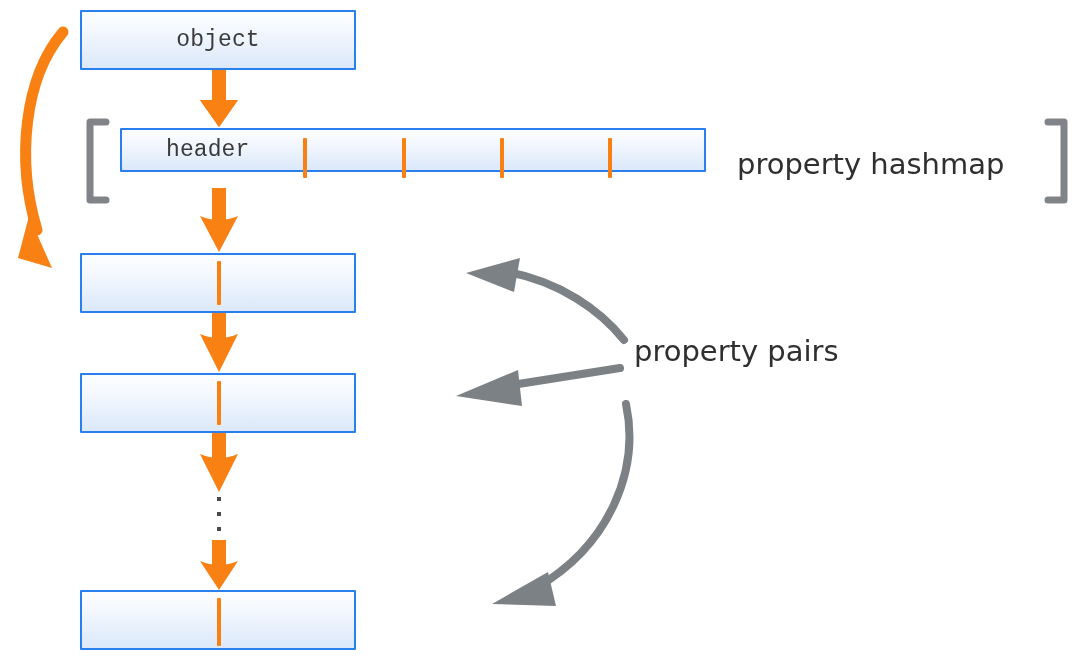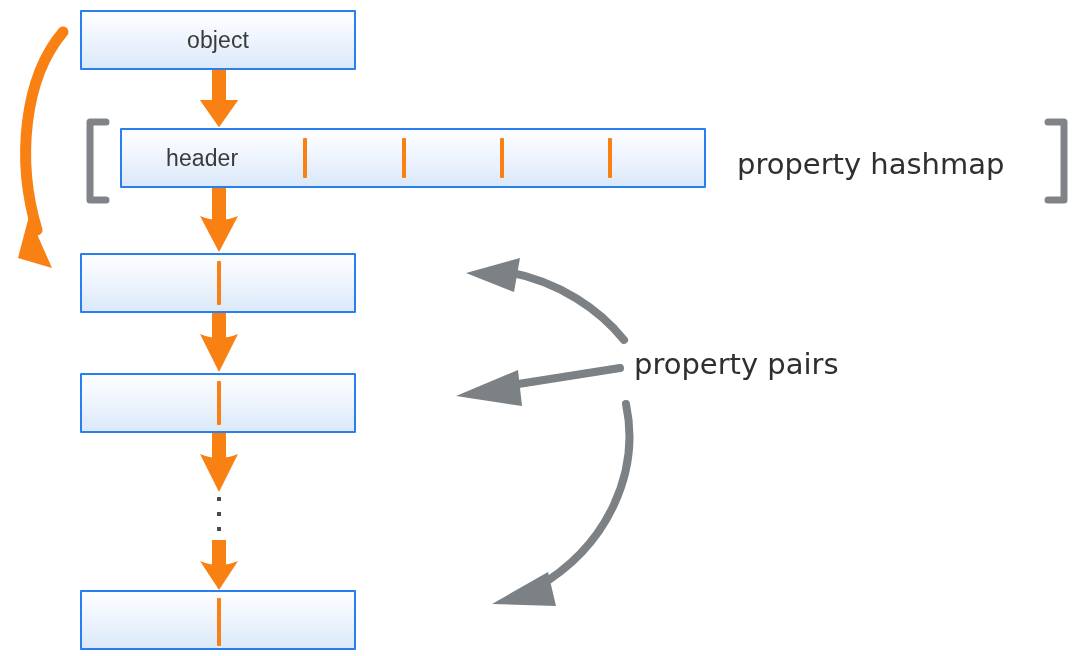--- a/index.html
+++ b/index.html
@@ -32,21 +32,21 @@
     background: linear-gradient(to bottom, #fdfeff 0%, #f3f7fe 35%, #e4eefb 75%, #dbe9fa 100%);
     border-radius: 1px;
     display: flex;
     align-items: center;
     justify-content: center;
   }
   .node-label {
     font-size: 23px;
     color: #3b3b3b;
     letter-spacing: 0.1px;
-    font-family: Liberation Sans, sans-serif;
+    font-family: Liberation Mono, monospace;
     white-space: nowrap;
   }
   .side-label {
     position: absolute;
     font-size: 29px;
     color: #2f2f2f;
     white-space: nowrap;
     font-family: "DejaVu Sans", "Liberation Sans", sans-serif;
   }
   .tick {
@@ -127,21 +127,21 @@
     <g>
       <path d="M 626 404 C 640 470, 610 545, 536 588" fill="none" stroke="#7b8184" stroke-width="8" stroke-linecap="round"></path>
       <path d="M 548 572 L 492 604 L 556 606 Z" fill="#7b8184"></path>
     </g>
   </svg>
 
   <div class="node-box" style="left:80px; top:10px; width:276px; height:60px;">
     <span class="node-label">object</span>
   </div>
 
-  <div class="node-box" style="left:120px; top:128px; width:586px; height:60px; justify-content:flex-start;">
+  <div class="node-box" style="left:120px; top:128px; width:586px; height:44px; justify-content:flex-start;">
     <span class="node-label" style="margin-left:44px;">header</span>
   </div>
   <div class="tick" style="left:303px; top:138px; height:40px;"></div>
   <div class="tick" style="left:402px; top:138px; height:40px;"></div>
   <div class="tick" style="left:500px; top:138px; height:40px;"></div>
   <div class="tick" style="left:608px; top:138px; height:40px;"></div>
 
   <div class="node-box" style="left:80px; top:253px; width:276px; height:60px;">
     <span class="node-label"></span>
   </div>
@@ -156,15 +156,15 @@
     <span class="node-label"></span>
   </div>
   <div class="divider" style="left:217px; top:598px; height:48px;"></div>
 
   <div class="ellipsis-dot" style="left:217px; top:497px;"></div>
   <div class="ellipsis-dot" style="left:217px; top:512px;"></div>
   <div class="ellipsis-dot" style="left:217px; top:527px;"></div>
 
   <div class="side-label" style="left:737px; top:147px;">property hashmap</div>
 
-  <div class="side-label" style="left:634px; top:347px;">property pairs</div>
+  <div class="side-label" style="left:634px; top:334px;">property pairs</div>
 
 </div>
 
 </body></html>

